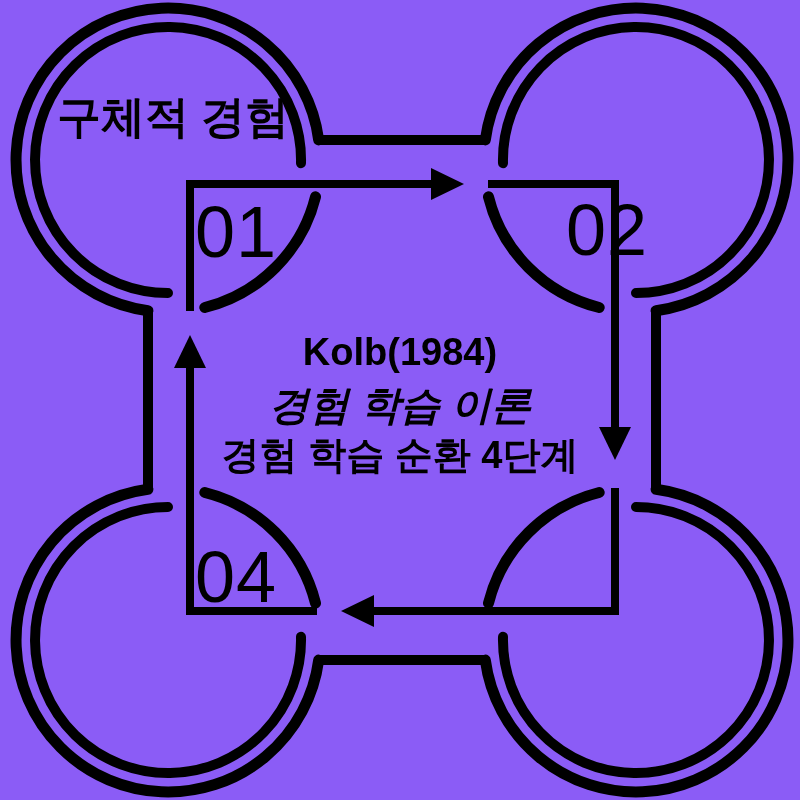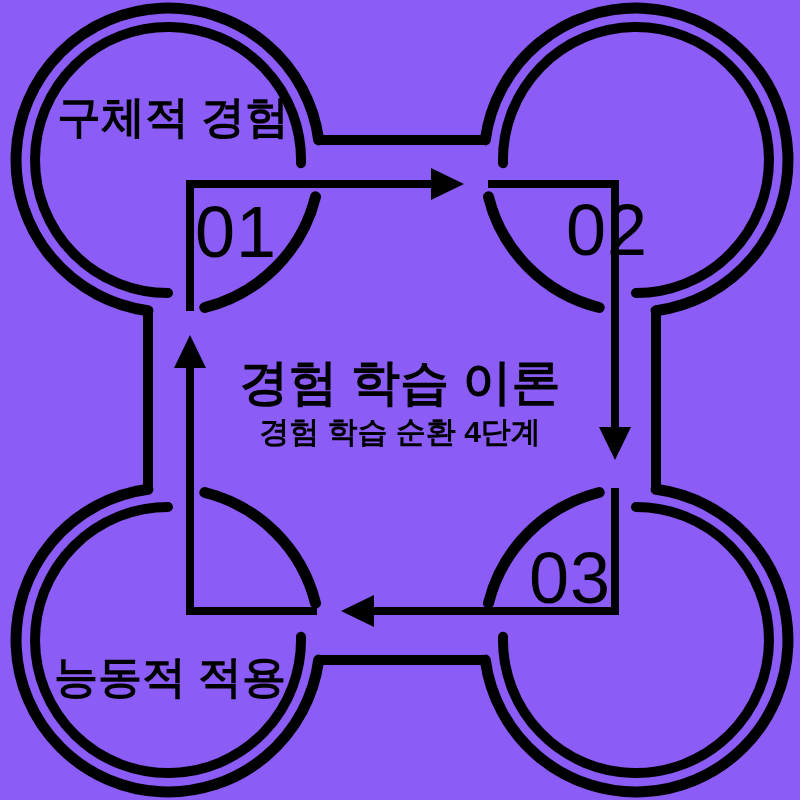--- a/index.html
+++ b/index.html
@@ -5,22 +5,22 @@
   html,body{margin:0;padding:0;background:#ffffff;}
   #stage{position:relative;width:800px;height:800px;background:#8b5cf6;overflow:hidden;
          font-family:"Liberation Sans", sans-serif;color:#000;}
   #diagram-svg{position:absolute;left:0;top:0;}
   .abs{position:absolute;transform:translate(-50%,-50%);white-space:nowrap;}
   .stage-label{font-size:44px;font-weight:700;letter-spacing:0px;}
   .stage-number{font-size:72px;font-weight:400;letter-spacing:1px;}
   .center-block{position:absolute;left:400px;top:402px;transform:translate(-50%,-50%);
                 text-align:center;}
   .center-line1{font-size:38px;font-weight:700;line-height:46px;}
-  .center-line2{font-size:49px;font-weight:700;line-height:60px;}
-  .center-line3{font-size:30px;font-weight:700;line-height:40px;}
+  .center-line2{font-size:40px;font-weight:700;line-height:60px;font-style:italic;}
+  .center-line3{font-size:38px;font-weight:700;line-height:40px;}
 </style>
 </head>
 <body>
 
 <div id="stage">
 
   <svg id="diagram-svg" width="800" height="800" viewBox="0 0 800 800">
       <path d="M 318.7 139.9 A 152 152 0 1 0 147.9 310.7" fill="none" stroke="#000000" stroke-width="11" stroke-linecap="round" stroke-linejoin="miter"></path>
       <path d="M 315.5 196.8 A 152 152 0 0 1 204.8 307.5" fill="none" stroke="#000000" stroke-width="11" stroke-linecap="round" stroke-linejoin="miter"></path>
       <path d="M 301.0 163.2 A 133 133 0 1 0 168.0 293.0" fill="none" stroke="#000000" stroke-width="10" stroke-linecap="round" stroke-linejoin="miter"></path>
@@ -45,22 +45,22 @@
       <polygon points="615,460 599,427 631,427" fill="#000000"></polygon>
       <polygon points="341,611 374,595 374,627" fill="#000000"></polygon>
       <polygon points="190,335 174,368 206,368" fill="#000000"></polygon>
     </svg>
 
   <div class="abs stage-label" style="left:173px;top:117px;">구체적 경험</div>
   <div class="abs stage-number" style="left:236px;top:232px;">01</div>
 
   <div class="abs stage-number" style="left:574px;top:230px;margin-left:33px;">02</div>
 
-  <div class="abs stage-number" style="left:570px;top:578px;">03</div>
 
-  <div class="abs stage-label" style="left:170px;top:677px;">능동적 적용</div>
+  <div class="abs stage-number" style="left:236px;top:577px;">04</div>
 
   <div class="center-block">
+    <div class="center-line1">Kolb(1984)</div>
     <div class="center-line2">경험 학습 이론</div>
     <div class="center-line3">경험 학습 순환 4단계</div>
   </div>
 
 </div>
 
 </body></html>

